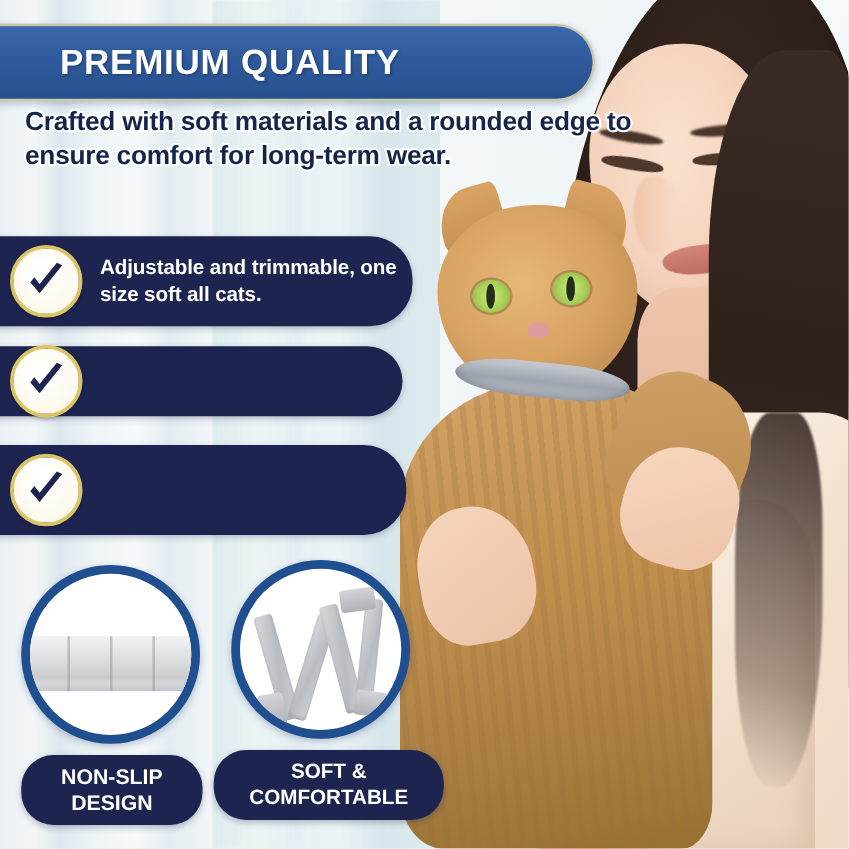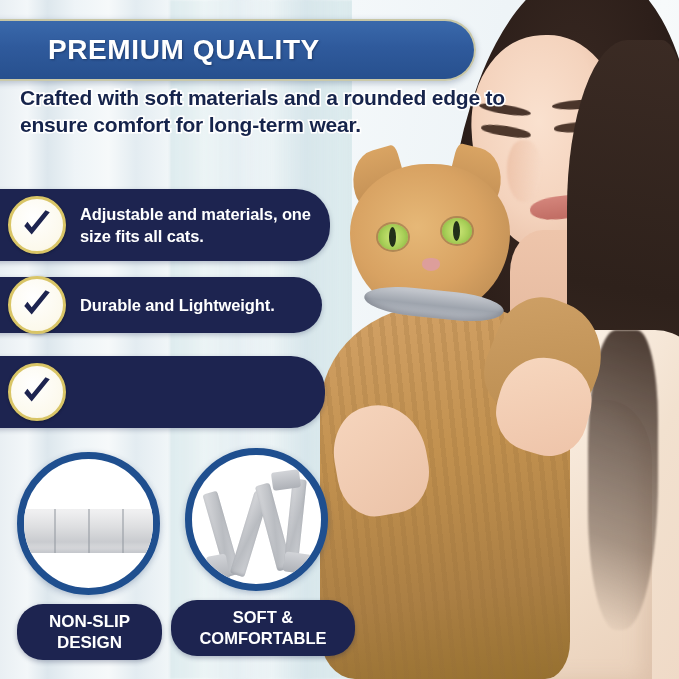--- a/index.html
+++ b/index.html
@@ -301,30 +301,29 @@
     <div class="banner-title">PREMIUM QUALITY</div>
   </div>
   <div class="subtitle">Crafted with soft materials and a rounded edge to ensure comfort for long-term wear.</div>
 
   <div class="bullet b1">
     <div class="check-circle">
       <svg viewBox="0 0 32 32">
           <path d="M4 17 L11 25 L28 4 L24 2 L11 18 L7 13 Z" fill="#1d2450"></path>
         </svg>
     </div>
-    <div class="bullet-text">Adjustable and materials, one size fits all cats.</div>
+    <div class="bullet-text">Adjustable and trimmable, one size soft all cats.</div>
   </div>
 
   <div class="bullet b2">
     <div class="check-circle">
       <svg viewBox="0 0 32 32">
           <path d="M4 17 L11 25 L28 4 L24 2 L11 18 L7 13 Z" fill="#1d2450"></path>
         </svg>
     </div>
-    <div class="bullet-text">Durable and Lightweight.</div>
   </div>
 
   <div class="bullet b3">
     <div class="check-circle">
       <svg viewBox="0 0 32 32">
           <path d="M4 17 L11 25 L28 4 L24 2 L11 18 L7 13 Z" fill="#1d2450"></path>
         </svg>
     </div>
   </div>
 

